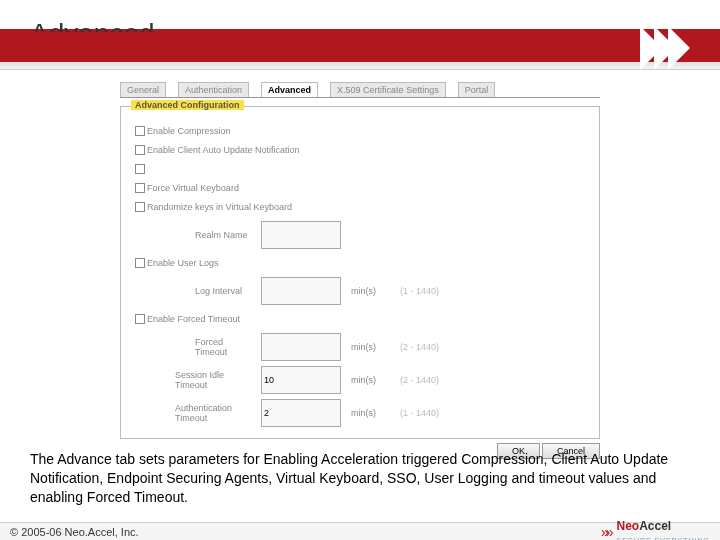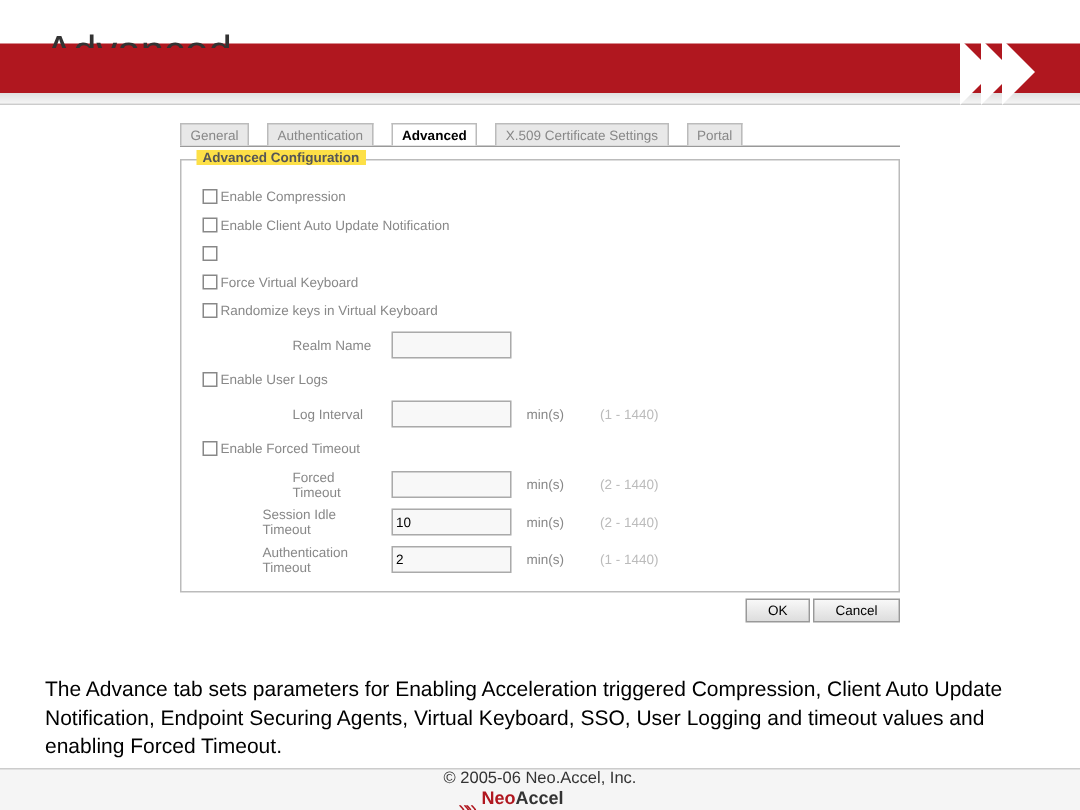--- a/index.html
+++ b/index.html
@@ -15,27 +15,27 @@
   .tabs { display: flex; gap: 12px; border-bottom: 1px solid #999; font-size: 9px; }
   .tab { padding: 2px 6px; border: 1px solid #bbb; border-bottom: none; background: #e8e8e8; color: #888; cursor: pointer; }
   .tab.active { background: #fff; color: #000; font-weight: bold; }
   .group { border: 1px solid #bbb; margin-top: 8px; padding: 10px 14px 6px; position: relative; }
   .group-title { position: absolute; top: -7px; left: 10px; background: #fde047; font-size: 9px; font-weight: bold; padding: 0 4px; }
   .opt { display: flex; align-items: center; margin: 9px 0; gap: 2px; }
   .cb { width: 10px; height: 10px; border: 1px solid #888; background: #fff; }
   .lbl { font-size: 9px; color: #888; }
   .row { display: flex; align-items: center; margin: 5px 0 5px 20px; gap: 6px; }
   .rlbl { width: 100px; font-size: 9px; color: #888; padding-left: 40px; }
-  .inp { width: 80px; height: 18px; border: 1px solid #aaa; background: #f8f8f8; font-size: 9px; padding: 0 2px; }
+  .inp { width: 80px; height: 28px; border: 1px solid #aaa; background: #f8f8f8; font-size: 9px; padding: 0 2px; }
   .unit { font-size: 9px; color: #888; margin-left: 4px; }
   .range { font-size: 9px; color: #bbb; margin-left: 18px; }
   .btns { display: flex; gap: 2px; justify-content: flex-end; margin-top: 4px; }
   .btn { border: 1px solid #999; background: linear-gradient(#f8f8f8,#ddd); font-size: 9px; padding: 2px 14px; cursor: pointer; }
   .desc { position: absolute; top: 450px; left: 30px; right: 18px; font-size: 14px; line-height: 1.35; color: #000; }
-  .footer { position: absolute; bottom: 0; left: 0; right: 0; height: 28px; border-top: 1px solid #ccc; background: #f5f5f5; display: flex; align-items: center; justify-content: space-between; padding: 0 10px; font-size: 11px; color: #333; flex-direction: column; }
+  .footer { position: absolute; bottom: 0; left: 0; right: 0; height: 18px; border-top: 1px solid #ccc; background: #f5f5f5; display: flex; align-items: center; justify-content: space-between; padding: 0 10px; font-size: 11px; color: #333; }
   .logo { display: flex; align-items: center; gap: 6px; }
   .logo-icon { color: #b0171f; font-size: 14px; letter-spacing: -3px; }
   .logo-text { font-weight: bold; font-size: 12px; }
   .logo-text b { color: #b0171f; }
   .logo-tag { font-size: 7px; color: #7d9aa8; letter-spacing: 1px; }
 </style>
 </head>
 <body>
 
 <div class="header">

